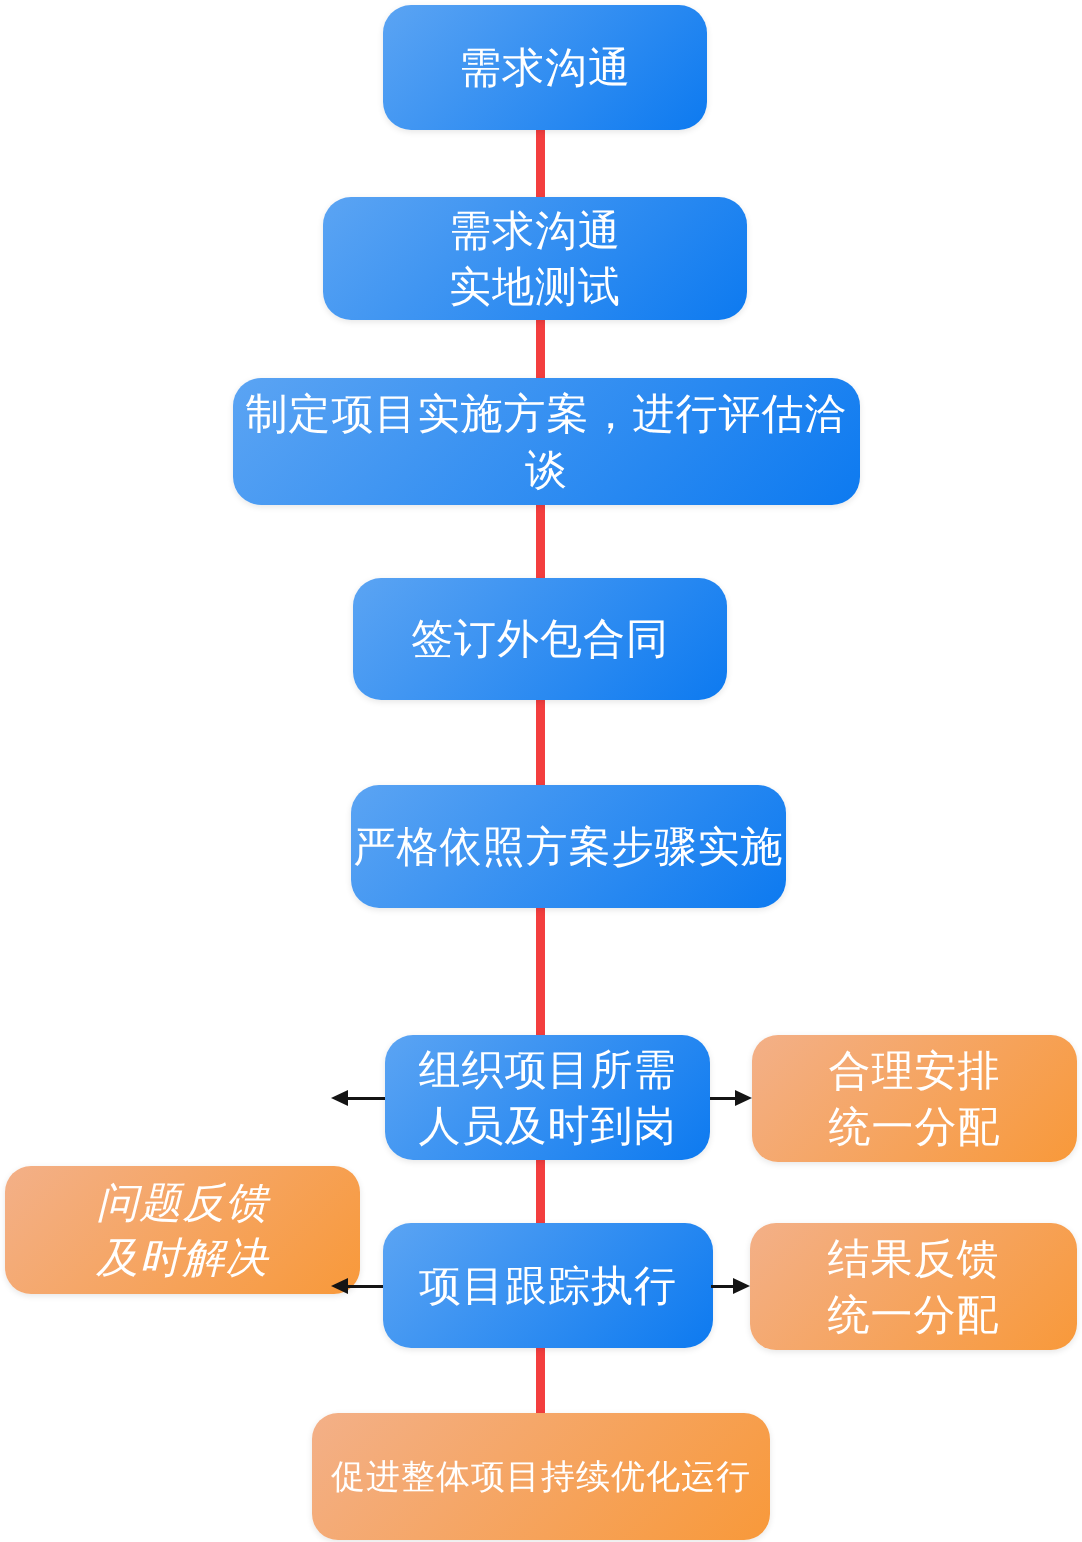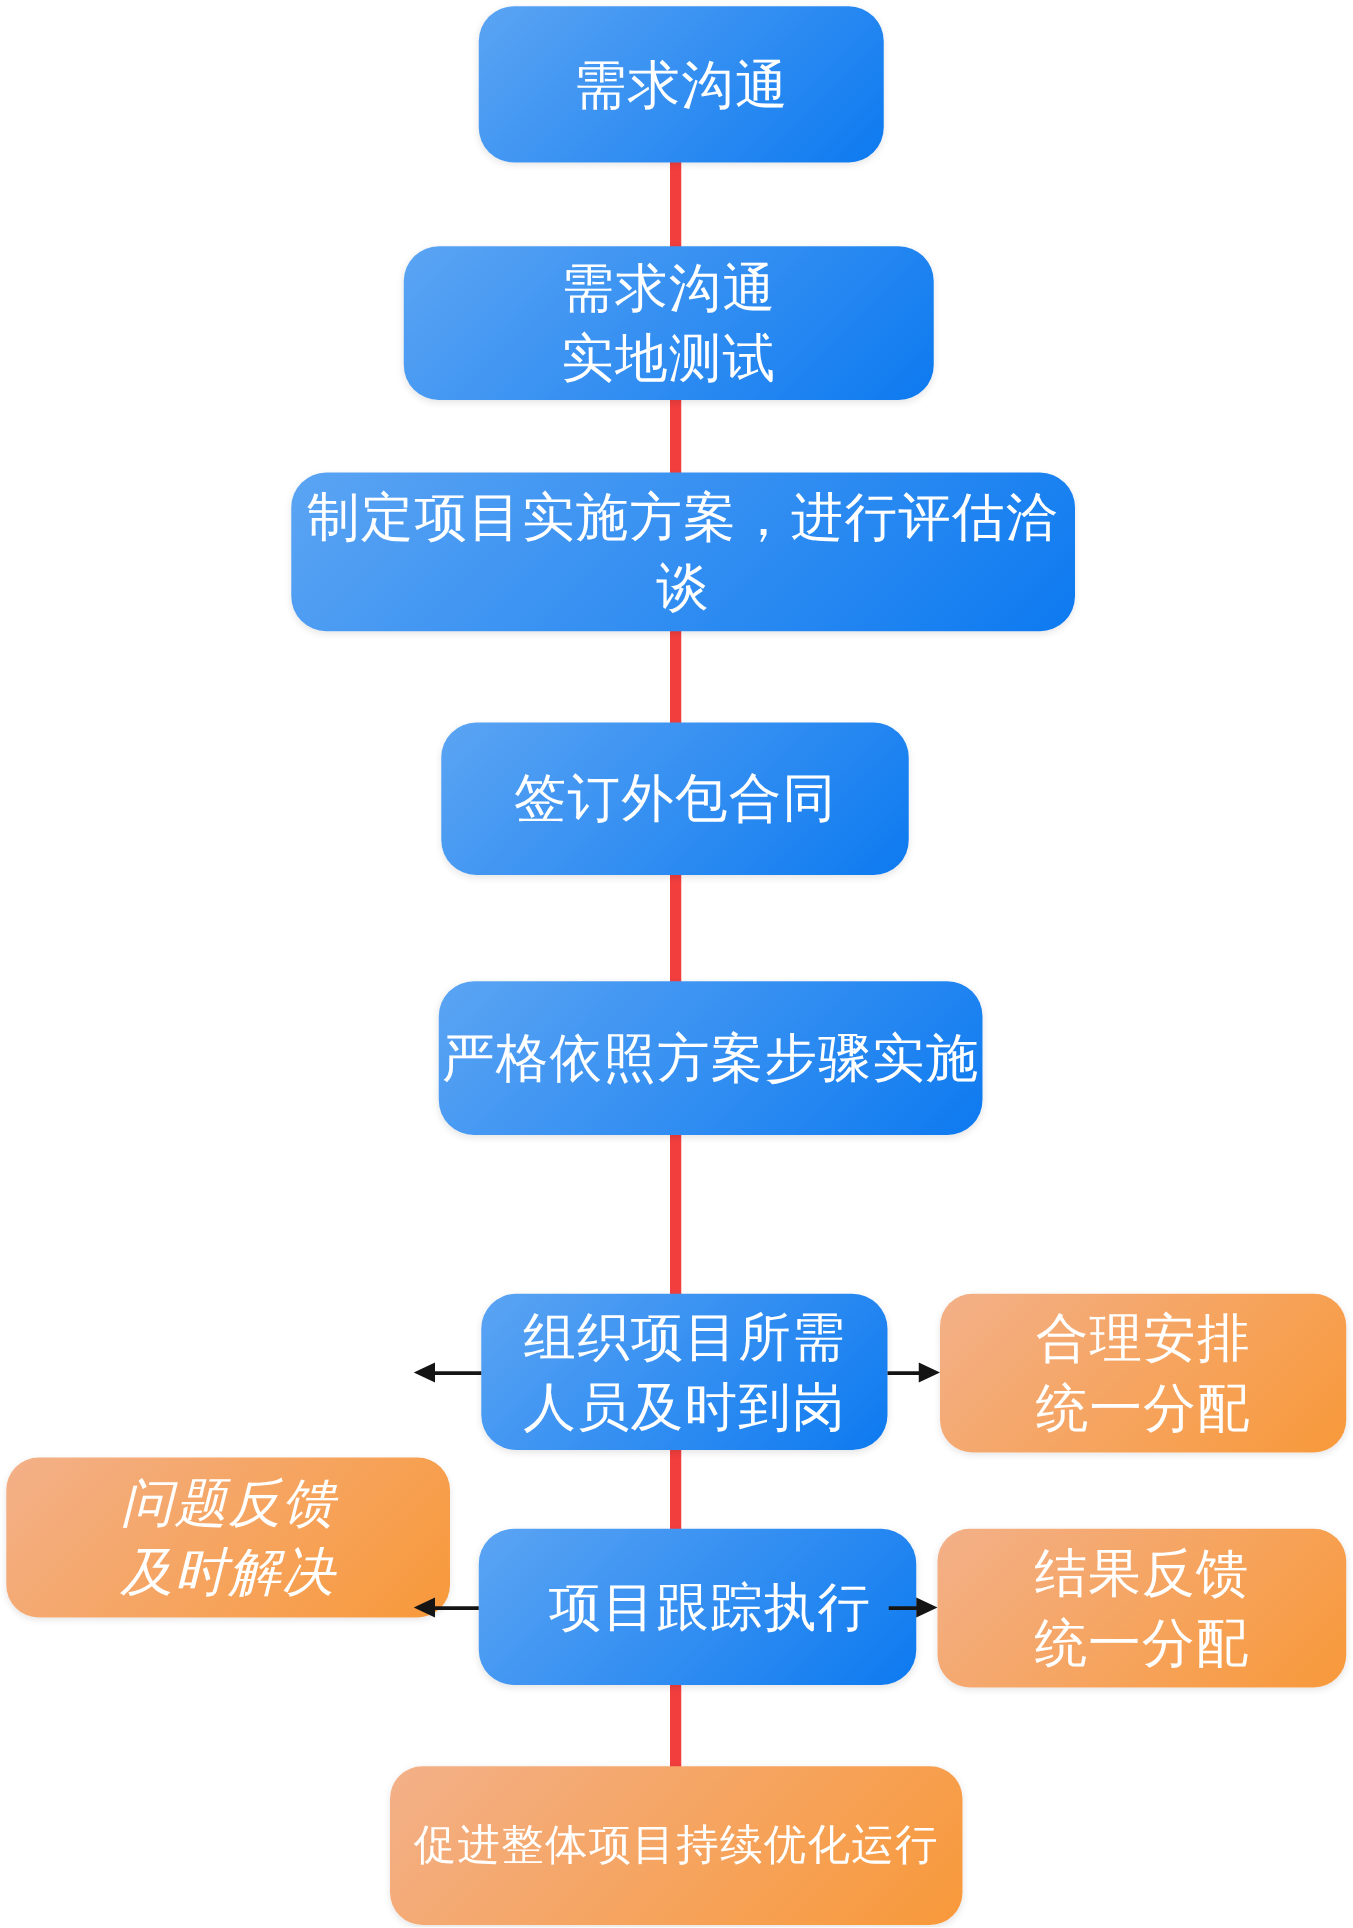--- a/index.html
+++ b/index.html
@@ -53,21 +53,21 @@
 
   
   .n-step1  { left: 383px; top: 5px;    width: 324px; height: 125px; }
   .n-step2  { left: 323px; top: 197px;  width: 424px; height: 123px; }
   .n-step3  { left: 233px; top: 378px;  width: 627px; height: 127px; }
   .n-step4  { left: 353px; top: 578px;  width: 374px; height: 122px; }
   .n-step5  { left: 323px; top: 785px;  width: 435px; height: 123px; margin-left: 28px; }
   .n-r1c    { left: 385px; top: 1035px; width: 325px; height: 125px; }
   .n-r1l    { left: 5px;   top: 1035px; width: 325px; height: 127px; }
   .n-r1r    { left: 752px; top: 1035px; width: 325px; height: 127px; }
-  .n-r2c    { left: 383px; top: 1223px; width: 330px; height: 125px; padding-left: 20px; }
+  .n-r2c    { left: 383px; top: 1223px; width: 330px; height: 125px; }
   .n-r2l    { left: 5px;   top: 1166px; width: 355px; height: 128px; font-style: italic; }
   .n-r2r    { left: 750px; top: 1223px; width: 327px; height: 127px; }
   .n-bottom { left: 312px; top: 1413px; width: 458px; height: 127px; }
 
   
   .arrow {
     position: absolute;
     height: 16px;
     z-index: 2;
   }

